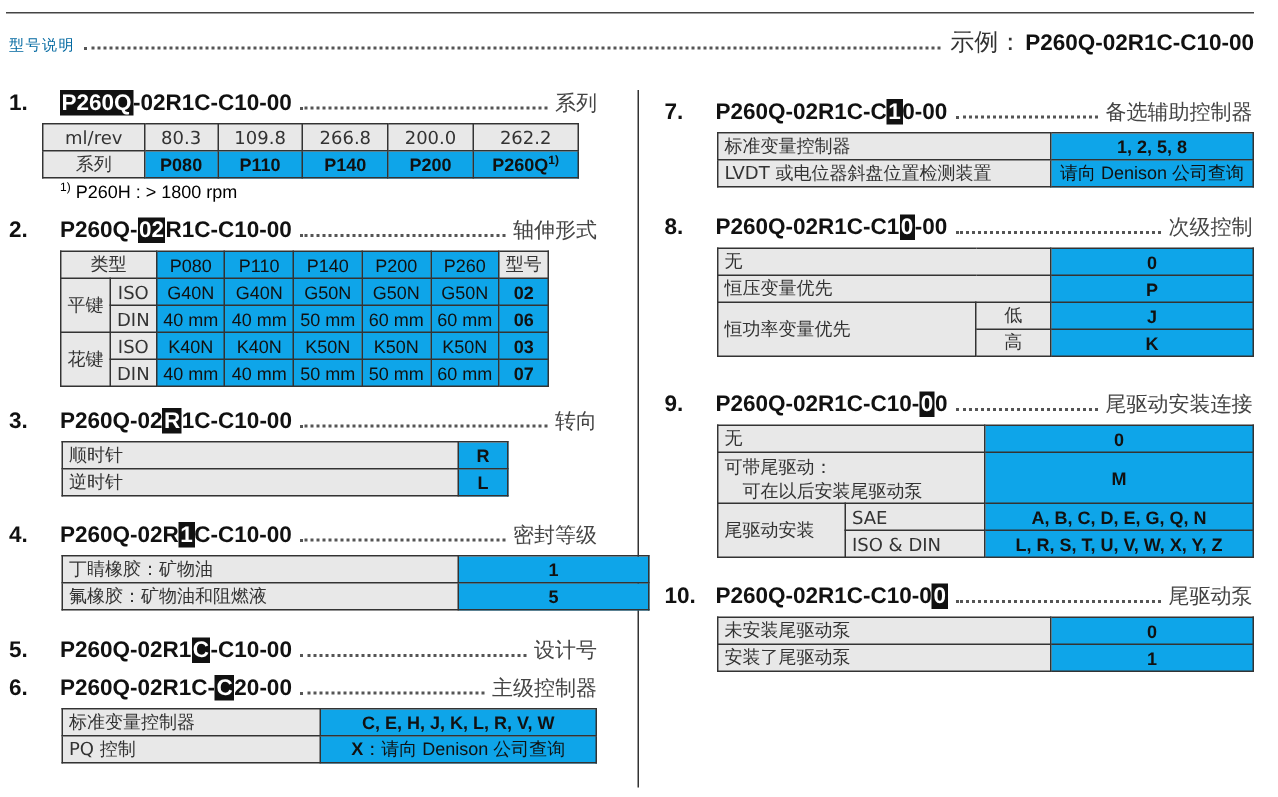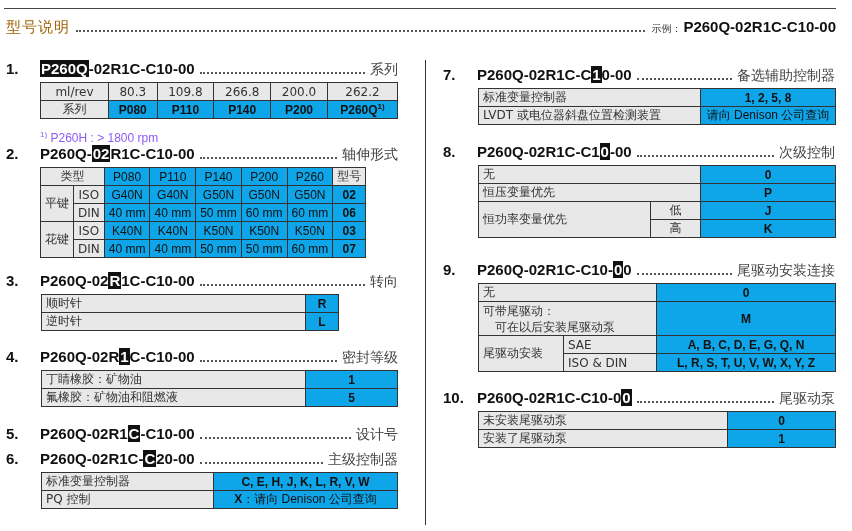--- a/index.html
+++ b/index.html
@@ -2,43 +2,43 @@
 <html><head>
 <meta charset="utf-8">
 <style>
   * { box-sizing: border-box; margin: 0; padding: 0; }
   html, body { width: 852px; height: 531px; background: #ffffff; overflow: hidden; }
   body { font-family: "Liberation Sans", "DejaVu Sans", sans-serif; color: #111; position: relative; }
 
   .top-rule { position: absolute; left: 4px; top: 8px; width: 832px; height: 1px; background: #444; }
 
   .page-header { position: absolute; left: 6px; top: 18px; width: 830px; height: 22px; display: flex; align-items: baseline; }
-  .page-header .title { font-size: 15px; font-family: Liberation Serif, serif; letter-spacing: 1px; color: #a16207; white-space: nowrap; }
+  .page-header .title { font-size: 10px; font-family: Liberation Serif, serif; letter-spacing: 1px; color: #0369a1; white-space: nowrap; }
   .page-header .leader { flex: 1; border-bottom: 2px dotted #555; margin: 0 6px; height: 10px; }
-  .page-header .example-label { font-size: 10px; font-family: "DejaVu Sans", sans-serif; color: #333; white-space: nowrap; }
+  .page-header .example-label { font-size: 16px; font-family: "DejaVu Sans", sans-serif; color: #333; white-space: nowrap; }
   .page-header .example-code { font-size: 15px; font-weight: bold; white-space: nowrap; margin-left: 2px; }
 
   .col-divider { position: absolute; left: 425px; top: 60px; width: 1px; height: 465px; background: #333; }
 
   .section { position: absolute; }
   .sec-head { display: flex; align-items: baseline; height: 22px; }
   .sec-num { font-weight: bold; font-size: 15px; width: 34px; flex: 0 0 34px; }
   .sec-code { font-weight: bold; font-size: 15px; white-space: nowrap; }
   .sec-code .hl { background: #111; color: #fff; padding: 0 1px; }
   .sec-leader { flex: 1; border-bottom: 2px dotted #555; margin: 0 5px; height: 10px; }
   .sec-label { font-size: 14px; font-family: "DejaVu Sans", sans-serif; color: #444; white-space: nowrap; }
 
   table { border-collapse: collapse; font-size: 12px; }
   td { border: 1px solid #333; height: 18px; padding: 0 4px; white-space: nowrap; }
   td.g { background: #e8e8e8; color: #333; font-family: "DejaVu Sans", sans-serif; }
   td.c { text-align: center; }
   td.b { font-weight: bold; }
   td.w { background: #0ea5e9; }
 
-  .footnote { font-size: 12px; margin-top: 11px; color: #8b5cf6; }
+  .footnote { font-size: 12px; margin-top: 1px; color: #000000; }
   .footnote sup, td sup { font-size: 8px; }
 </style>
 </head>
 <body>
 
 <div class="top-rule"></div>
 
 <div class="page-header">
   <span class="title">型号说明</span>
   <span class="leader"></span>
@@ -48,21 +48,21 @@
 
 <div class="col-divider"></div>
 
 <div class="section" style="left:6px; top:60px; width:392px;">
   <div class="sec-head">
     <span class="sec-num">1.</span>
     <span class="sec-code"><span></span><span class="hl">P260Q</span><span>-02R1C-C10-00</span></span>
     <span class="sec-leader"></span>
     <span class="sec-label">系列</span>
   </div>
-  <table style="margin-left:34px; width:358px;">
+  <table style="margin-left:22px; width:358px;">
     <tbody>
         <tr>
       <td class="g c" style="width:68px;">ml/rev</td>
       <td class="g c">80.3</td>
       <td class="g c">109.8</td>
       <td class="g c">266.8</td>
       <td class="g c">200.0</td>
       <td class="g c">262.2</td>
     </tr>
     <tr>
@@ -159,21 +159,21 @@
     </table>
 </div>
 
 <div class="section" style="left:6px; top:348px; width:392px;">
   <div class="sec-head">
     <span class="sec-num">4.</span>
     <span class="sec-code"><span>P260Q-02R</span><span class="hl">1</span><span>C-C10-00</span></span>
     <span class="sec-leader"></span>
     <span class="sec-label">密封等级</span>
   </div>
-  <table style="margin-left:35px; width:357px;">
+  <table style="margin-left:35px; width:392px;">
     <tbody>
         <tr>
       <td class="g" style="width:264px;">丁睛橡胶：矿物油</td>
       <td class="w c b">1</td>
     </tr>
     <tr>
       <td class="g">氟橡胶：矿物油和阻燃液</td>
       <td class="w c b">5</td>
     </tr>
   </tbody>
@@ -297,21 +297,21 @@
 <div class="section" style="left:443px; top:389px; width:392px;">
   <div class="sec-head">
     <span class="sec-num">10.</span>
     <span class="sec-code"><span>P260Q-02R1C-C10-0</span><span class="hl">0</span><span></span></span>
     <span class="sec-leader"></span>
     <span class="sec-label">尾驱动泵</span>
   </div>
   <table style="margin-left:35px; width:358px;">
     <tbody>
         <tr>
-      <td class="g" style="width:249px;">未安装尾驱动泵</td>
+      <td class="g" style="width:222px;">未安装尾驱动泵</td>
       <td class="w c b">0</td>
     </tr>
     <tr>
       <td class="g">安装了尾驱动泵</td>
       <td class="w c b">1</td>
     </tr>
   </tbody>
     </table>
 </div>
 

